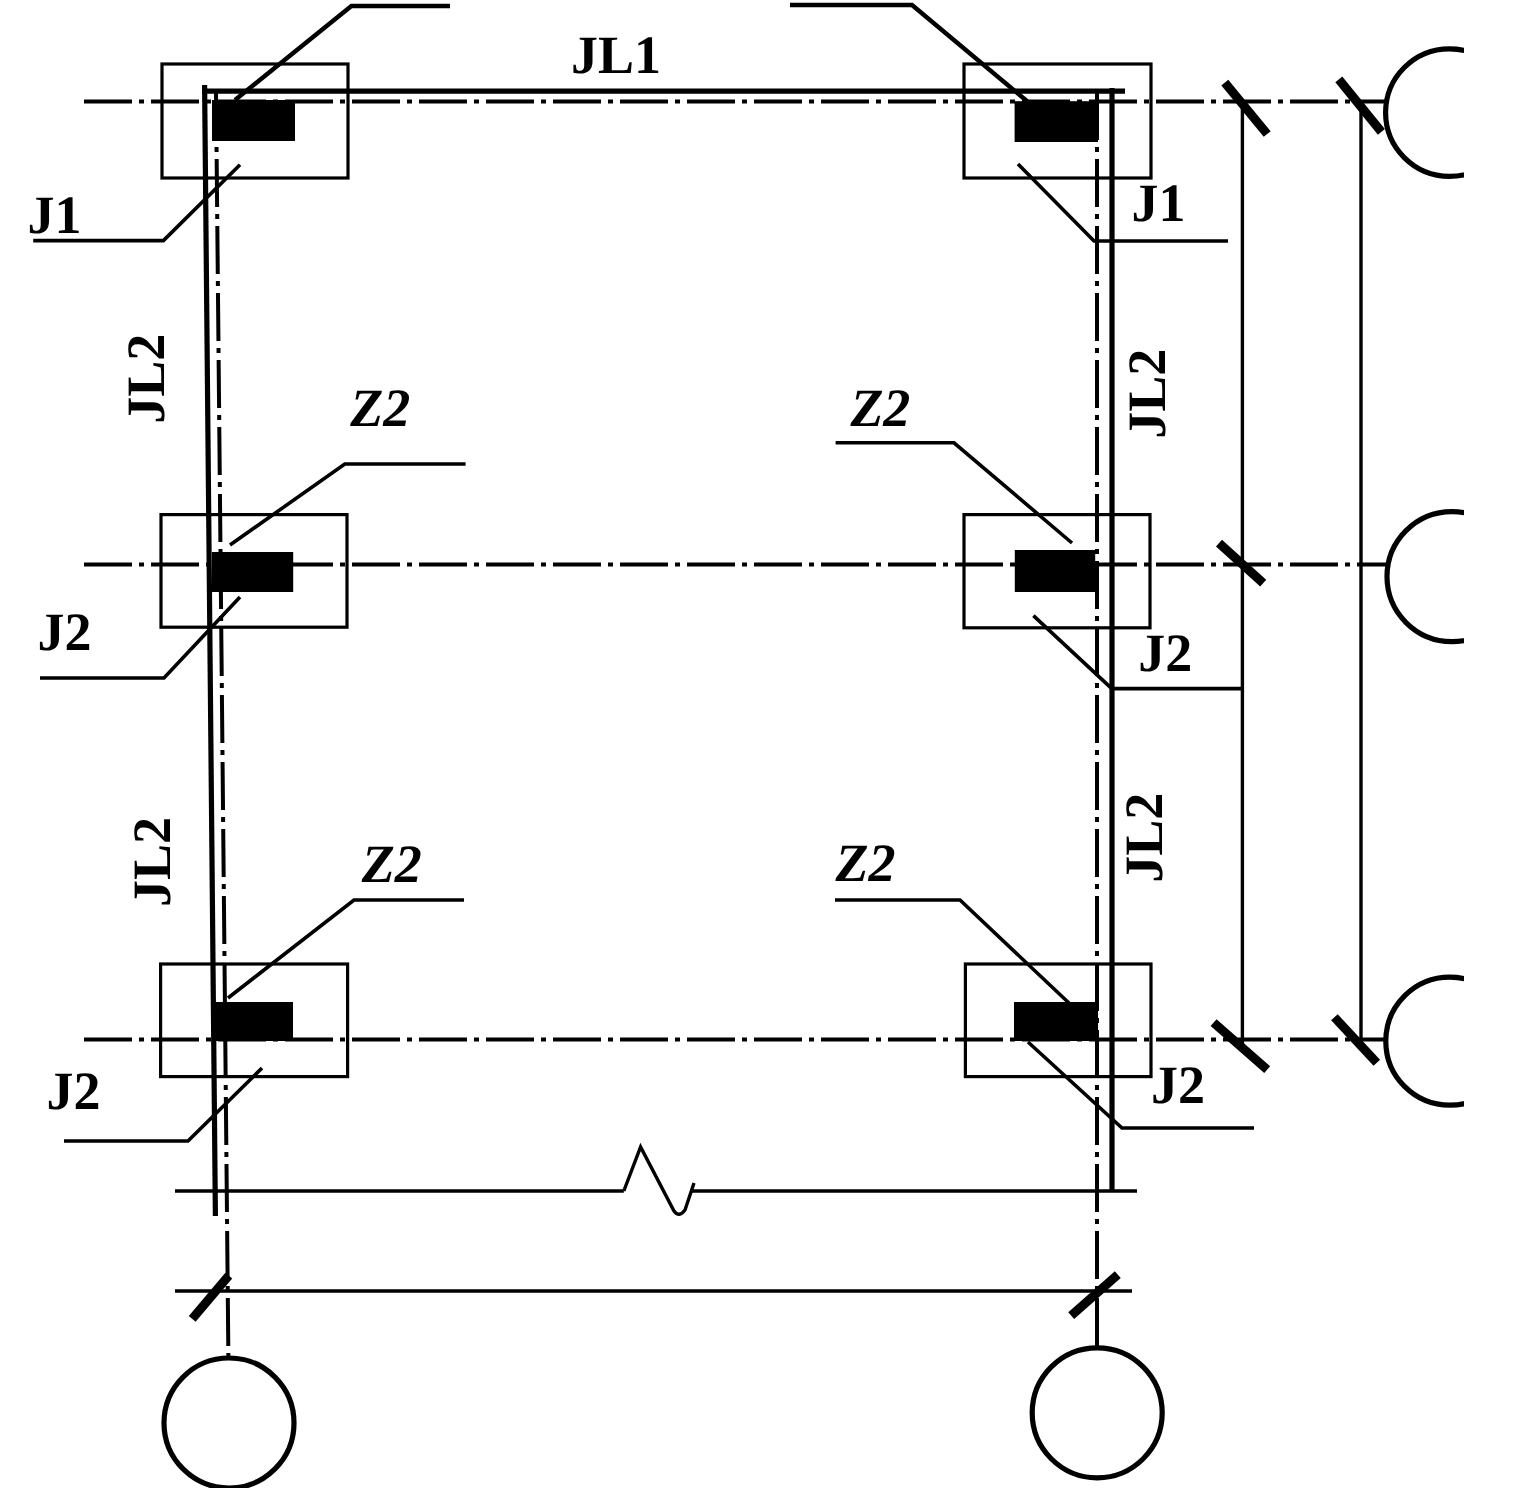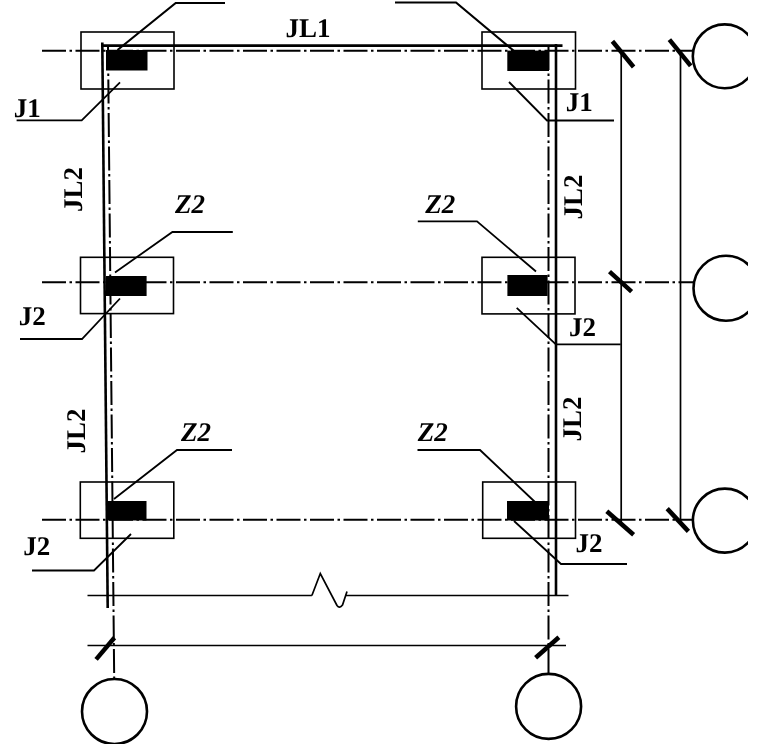--- a/index.html
+++ b/index.html
@@ -1,16 +1,16 @@
 <!DOCTYPE html>
 <html><head>
 <meta charset="utf-8">
 <style>
   html,body{margin:0;padding:0;background:#fff;}
-  #wrap{position:relative;width:732px;height:744px;background:#fff;overflow:hidden;filter:grayscale(1) blur(0.35px);padding-left:16px;}
+  #wrap{position:relative;width:732px;height:744px;background:#fff;overflow:hidden;filter:grayscale(1) blur(0.35px);}
   svg{position:absolute;left:0;top:0;}
   text{font-family:"Liberation Serif",serif;font-weight:bold;font-size:27px;fill:#000;text-rendering:geometricPrecision;}
   text.it{font-style:italic;}
 </style>
 </head>
 <body>
 <div id="wrap">
 <svg width="760" height="744" viewBox="0 0 760 744">
 
   <g stroke="#000" stroke-width="2" fill="none" stroke-dasharray="24 3.5 2.5 3.5">

